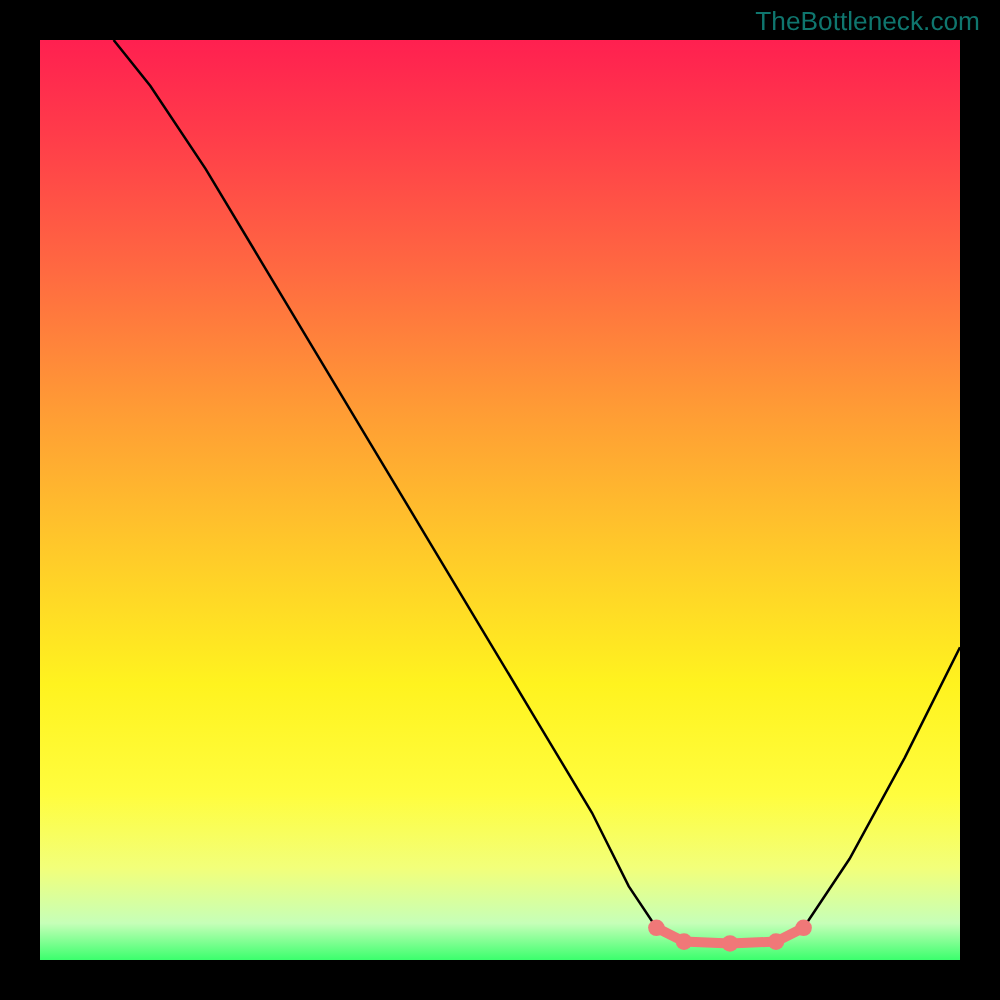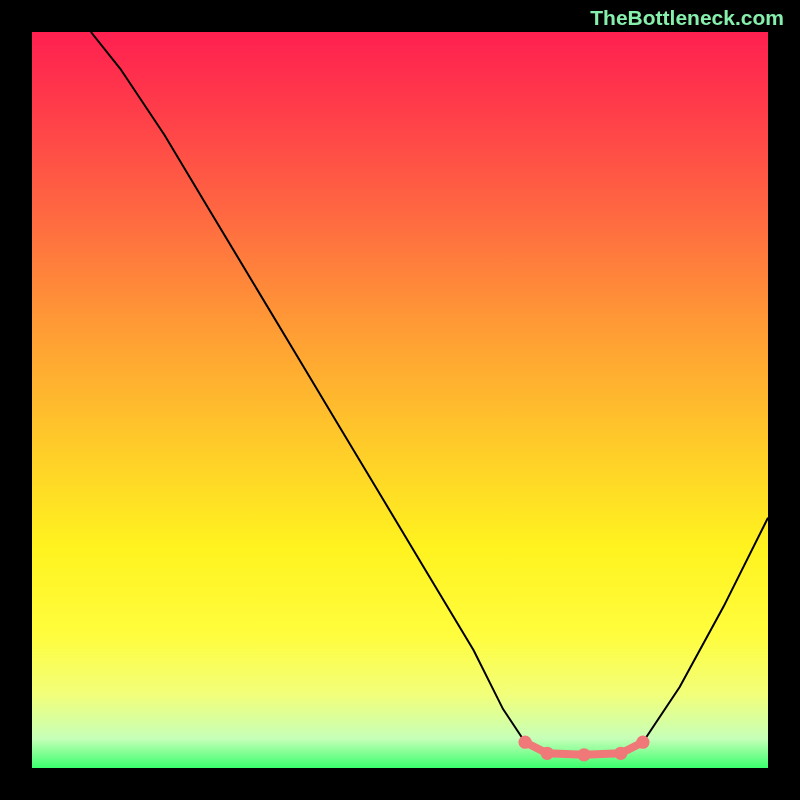--- a/index.html
+++ b/index.html
@@ -8,23 +8,23 @@
     background: #000;
     width: 800px;
     height: 800px;
     position: relative;
     font-family: Arial, Helvetica, sans-serif;
   }
   .watermark {
     position: absolute;
     top: 6px;
     right: 16px;
-    color: #86efac;
+    color: #0f766e;
     font-size: 21px;
-    font-weight: bold;
+    font-weight: normal;
     z-index: 10;
   }
   .plot-area {
     position: absolute;
     left: 32px;
     top: 32px;
     width: 736px;
     height: 736px;
     overflow: hidden;
   }

